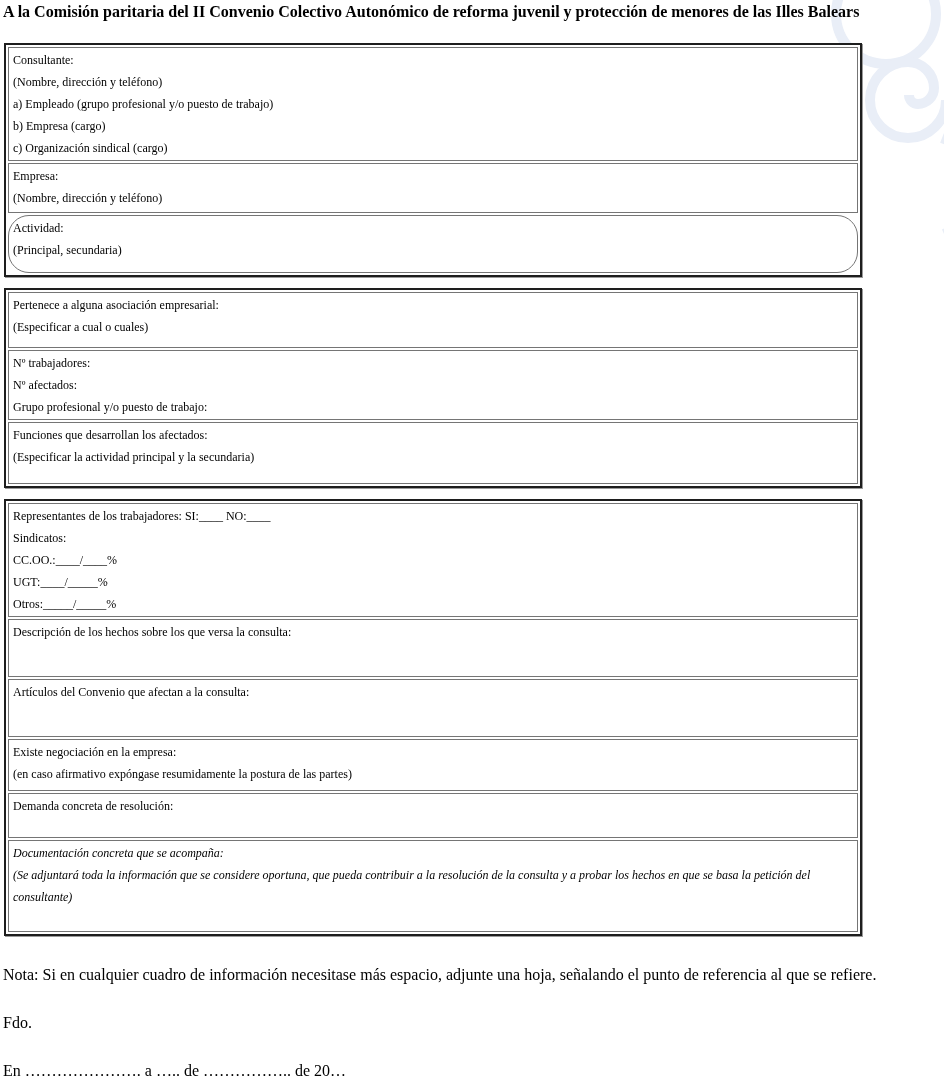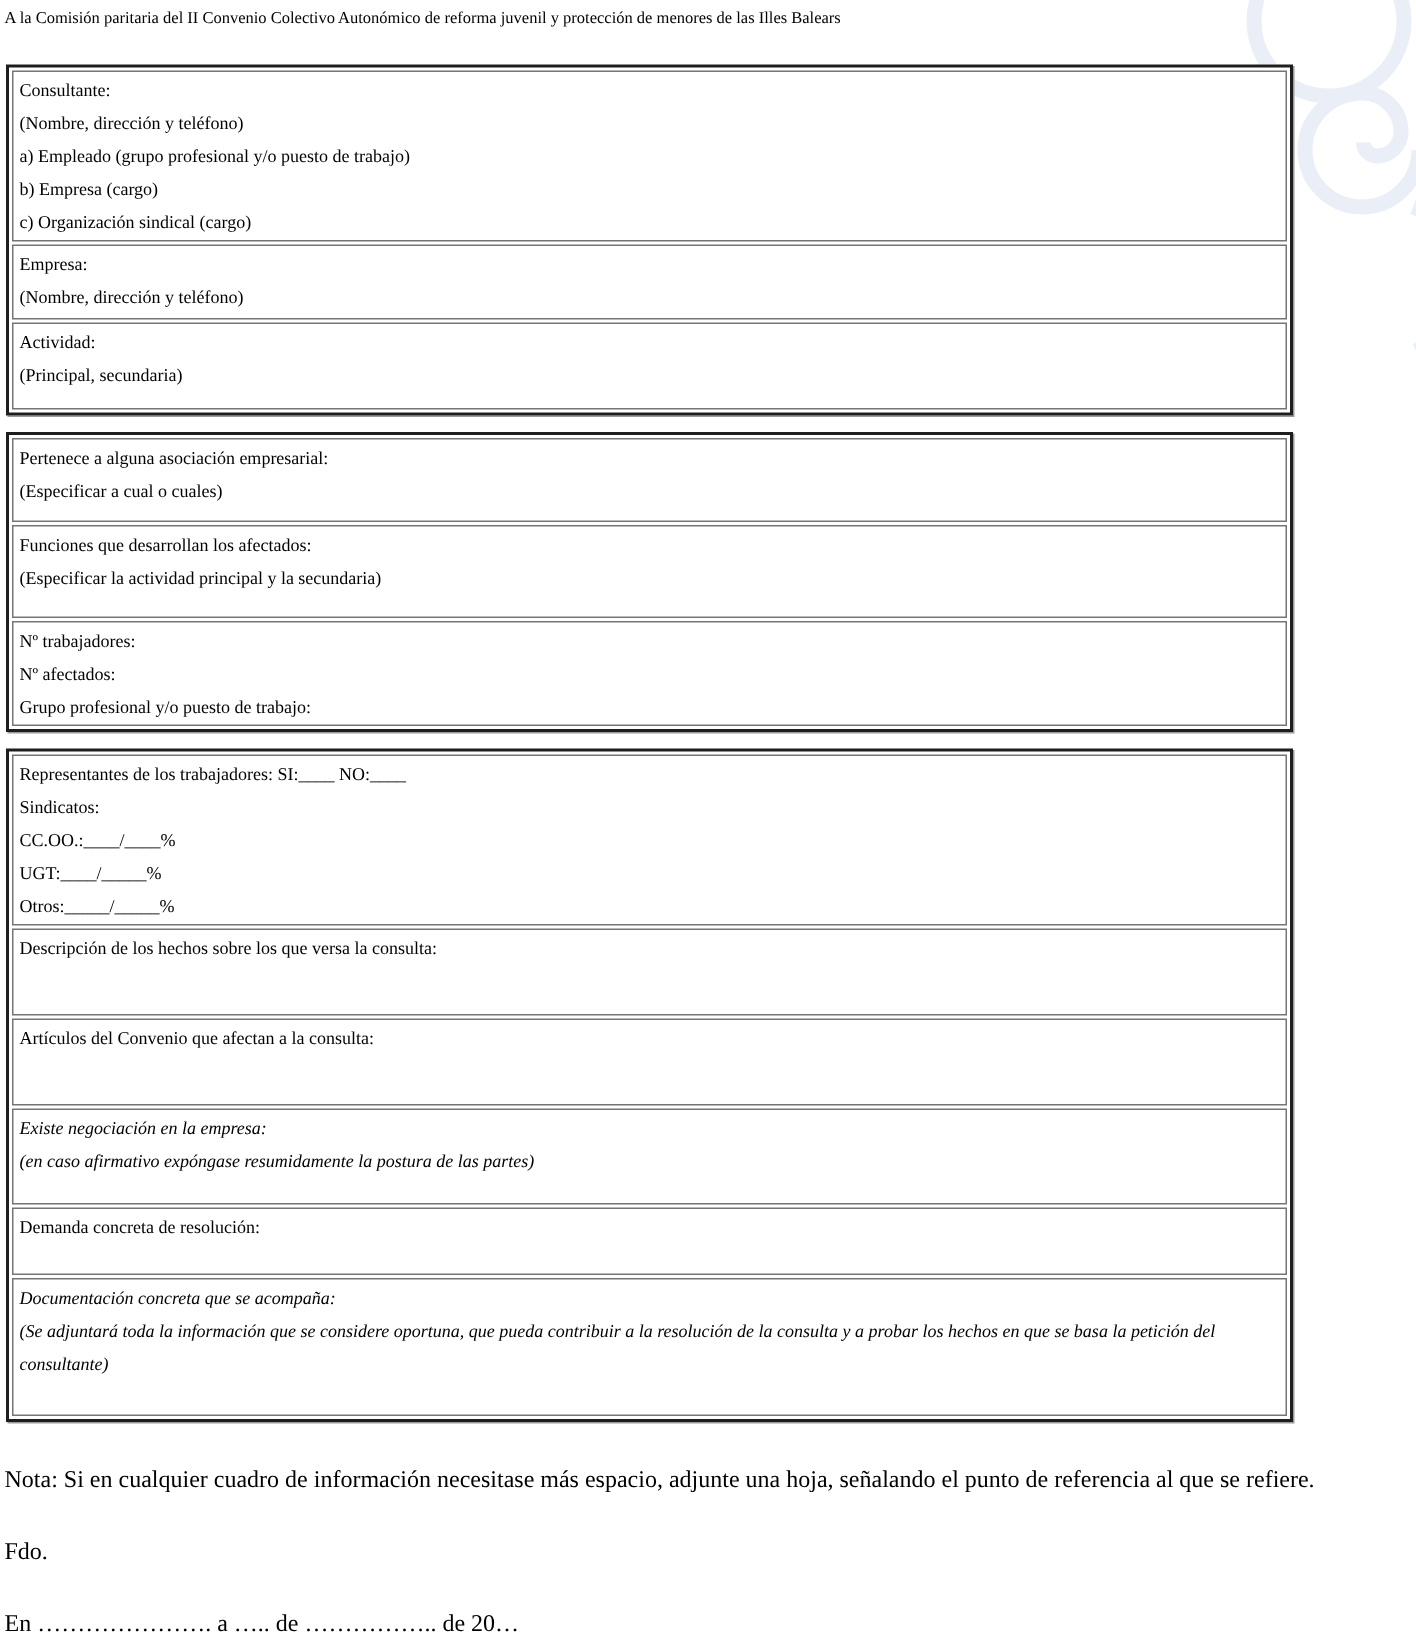--- a/index.html
+++ b/index.html
@@ -20,21 +20,21 @@
     position:relative;
     overflow:hidden;
   }
   .page{position:relative;z-index:1;padding:2px 0 0 3px;}
   .watermark{
     position:absolute;top:0;right:0;width:120px;height:260px;
     z-index:0;pointer-events:none;
   }
   .doc-title{
     margin:0 0 21px 0;
-    font-size:11px;font-weight:normal;
+    font-size:16px;font-weight:bold;
     line-height:20px;white-space:nowrap;
   }
   table.form-table{
     width:858px;
     margin:0 0 11px 1px;
     border-collapse:separate;
     border-spacing:2px;
     border:2px solid var(--c-outer);
     background:var(--c-bg);
     box-shadow:1px 1px 0 #9a9a9a;
@@ -42,23 +42,23 @@
   table.form-table td{
     border:1px solid var(--c-cell);
     padding:1px 4px;
     vertical-align:top;
     line-height:22px;
     font-size:12px;
     background:var(--c-bg);
   }
   .line{white-space:pre-wrap;}
   
-  .h104 td{height:104px;} .h50 td{height:50px;margin-top:16px;} .h58 td{height:58px;}
+  .h104 td{height:104px;} .h50 td{height:50px;margin-top:16px;} .h58 td{height:58px;border-radius:21px;}
   .h56 td{height:56px;}  .h62 td{height:62px;} .h46 td{height:58px;}
-  .h64 td{height:64px;font-style:italic;}  .h45 td{height:45px;} .h92 td{height:92px;font-style:italic;}
+  .h64 td{height:52px;}  .h45 td{height:45px;} .h92 td{height:92px;font-style:italic;}
   p.note{
     margin:28px 0 0 0;line-height:22px;white-space:nowrap;
   }
   p.fdo{margin:26px 0 0 0;line-height:22px;}
   p.dateline{margin:26px 0 0 0;line-height:22px;}
 </style>
 </head>
 <body>
 
 <svg class="watermark" viewBox="0 0 120 260" xmlns="http://www.w3.org/2000/svg" aria-hidden="true">
@@ -102,29 +102,29 @@
   <table class="form-table">
     <tbody>
       <tr class="h56">
         <td>
           <div class="line">Pertenece a alguna asociación empresarial:</div>
           <div class="line">(Especificar a cual o cuales)</div>
         </td>
       </tr>
       <tr class="h62">
         <td>
-          <div class="line">Funciones que desarrollan los afectados:</div>
-          <div class="line">(Especificar la actividad principal y la secundaria)</div>
+          <div class="line">Nº trabajadores:</div>
+          <div class="line">Nº afectados:</div>
+          <div class="line">Grupo profesional y/o puesto de trabajo:</div>
         </td>
       </tr>
       <tr class="h62">
         <td>
-          <div class="line">Nº trabajadores:</div>
-          <div class="line">Nº afectados:</div>
-          <div class="line">Grupo profesional y/o puesto de trabajo:</div>
+          <div class="line">Funciones que desarrollan los afectados:</div>
+          <div class="line">(Especificar la actividad principal y la secundaria)</div>
         </td>
       </tr>
     </tbody>
   </table>
 
   <table class="form-table">
     <tbody>
       <tr class="h104">
         <td>
           <div class="line">Representantes de los trabajadores: SI:____ NO:____</div>

